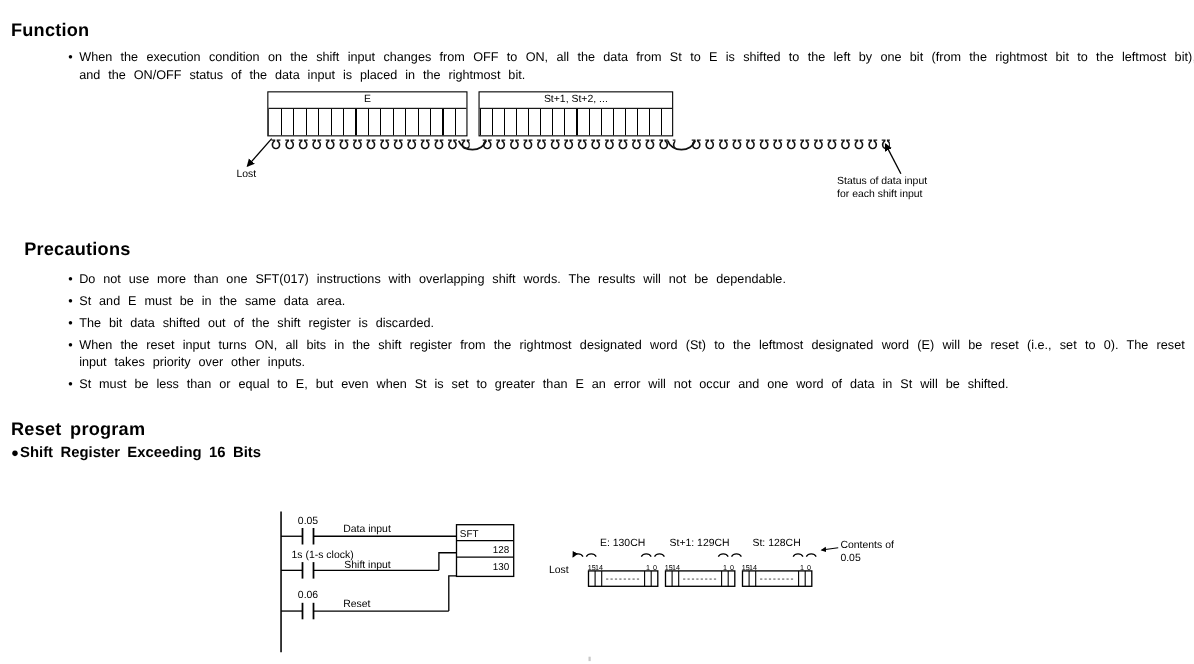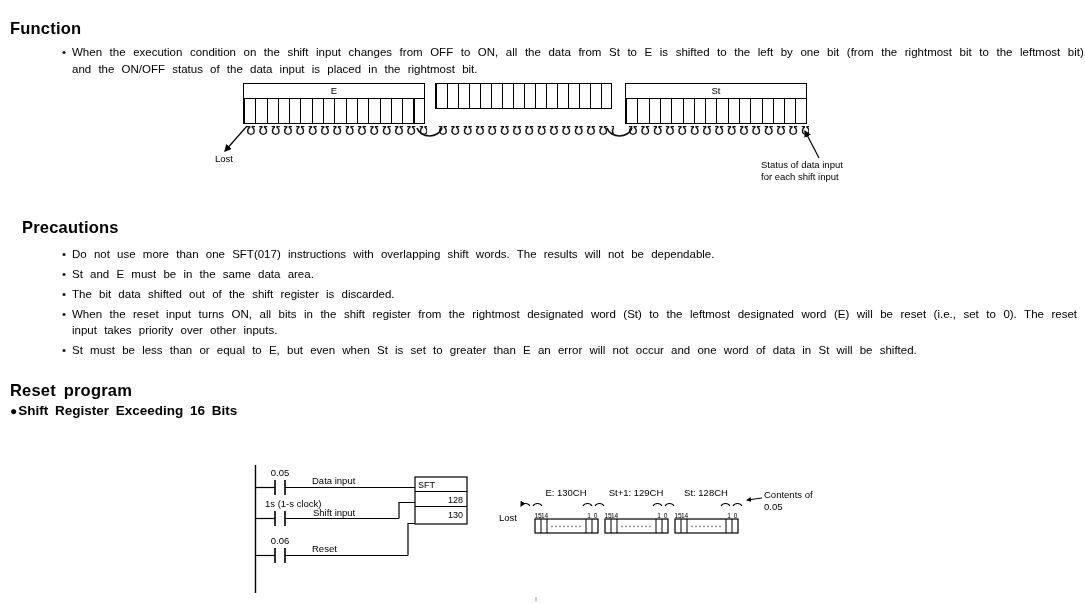--- a/index.html
+++ b/index.html
@@ -31,24 +31,21 @@
 
   <p class="body-txt bullet-p abs" style="left:62px;top:44px;width:1015px;">
     <span class="mk">•</span><span>When the execution condition on the shift input changes from OFF to ON, all the data from St to E is shifted to the left by one bit (from the rightmost bit to the leftmost bit), and the ON/OFF status of the data input is placed in the rightmost bit.</span>
   </p>
 
   <div class="word-box" style="left:243px;top:83px;width:180px;--p:11.3px;">
     <div class="wb-head">E</div>
     <div class="wb-cells"></div>
   </div>
   <div class="word-box" style="left:435px;top:83px;width:175px;--p:11.0px;">
-    <div class="wb-cells"></div>
-  </div>
-  <div class="word-box" style="left:625px;top:83px;width:180px;--p:11.3px;">
-    <div class="wb-head">St</div>
+    <div class="wb-head">St+1, St+2, ...</div>
     <div class="wb-cells"></div>
   </div>
 
   <div class="loops" style="left:246px;top:122px;width:181px;">ʊʊʊʊʊʊʊʊʊʊʊʊʊʊʊʊ</div>
   <div class="loops" style="left:438px;top:122px;width:176px;">ʊʊʊʊʊʊʊʊʊʊʊʊʊʊʊʊ</div>
   <div class="loops" style="left:628px;top:122px;width:181px;">ʊʊʊʊʊʊʊʊʊʊʊʊʊʊʊʊ</div>
 
   <svg class="abs" style="left:195px;top:118px;" width="660" height="70">
     <defs>
       <marker id="ah1" markerWidth="8" markerHeight="8" refX="5" refY="3" orient="auto">

